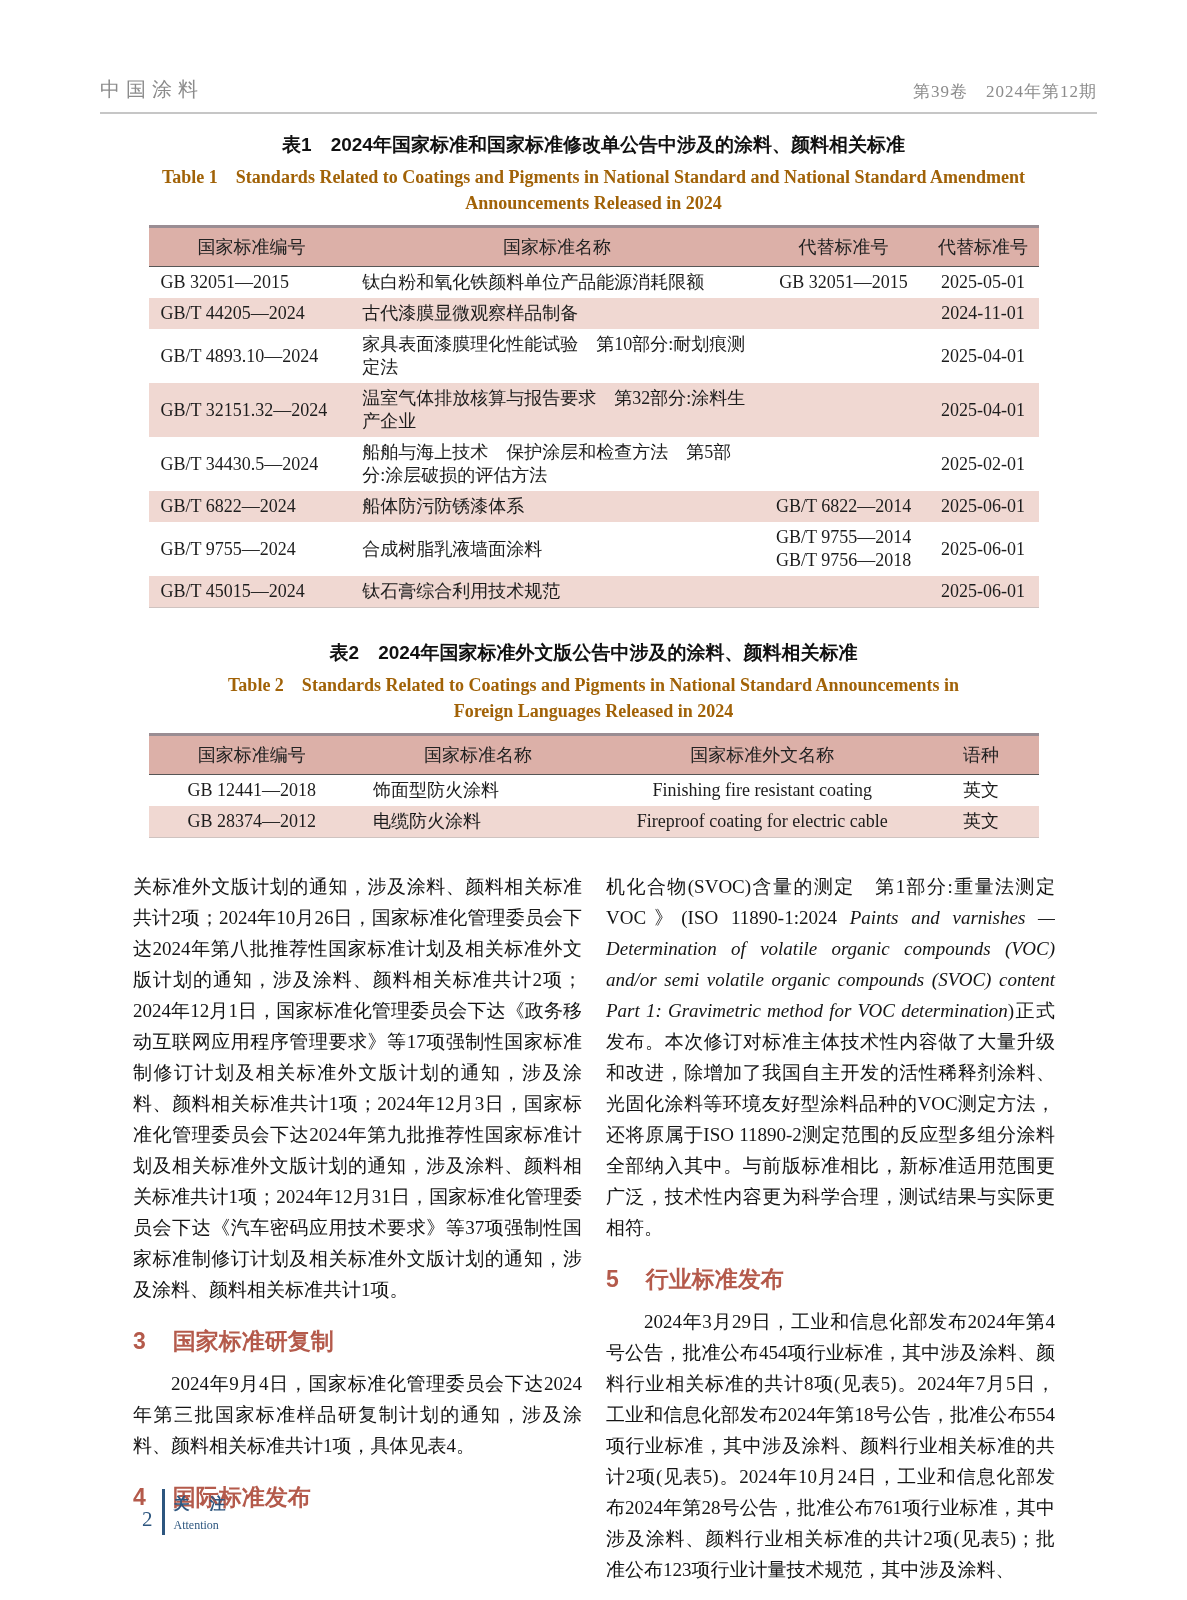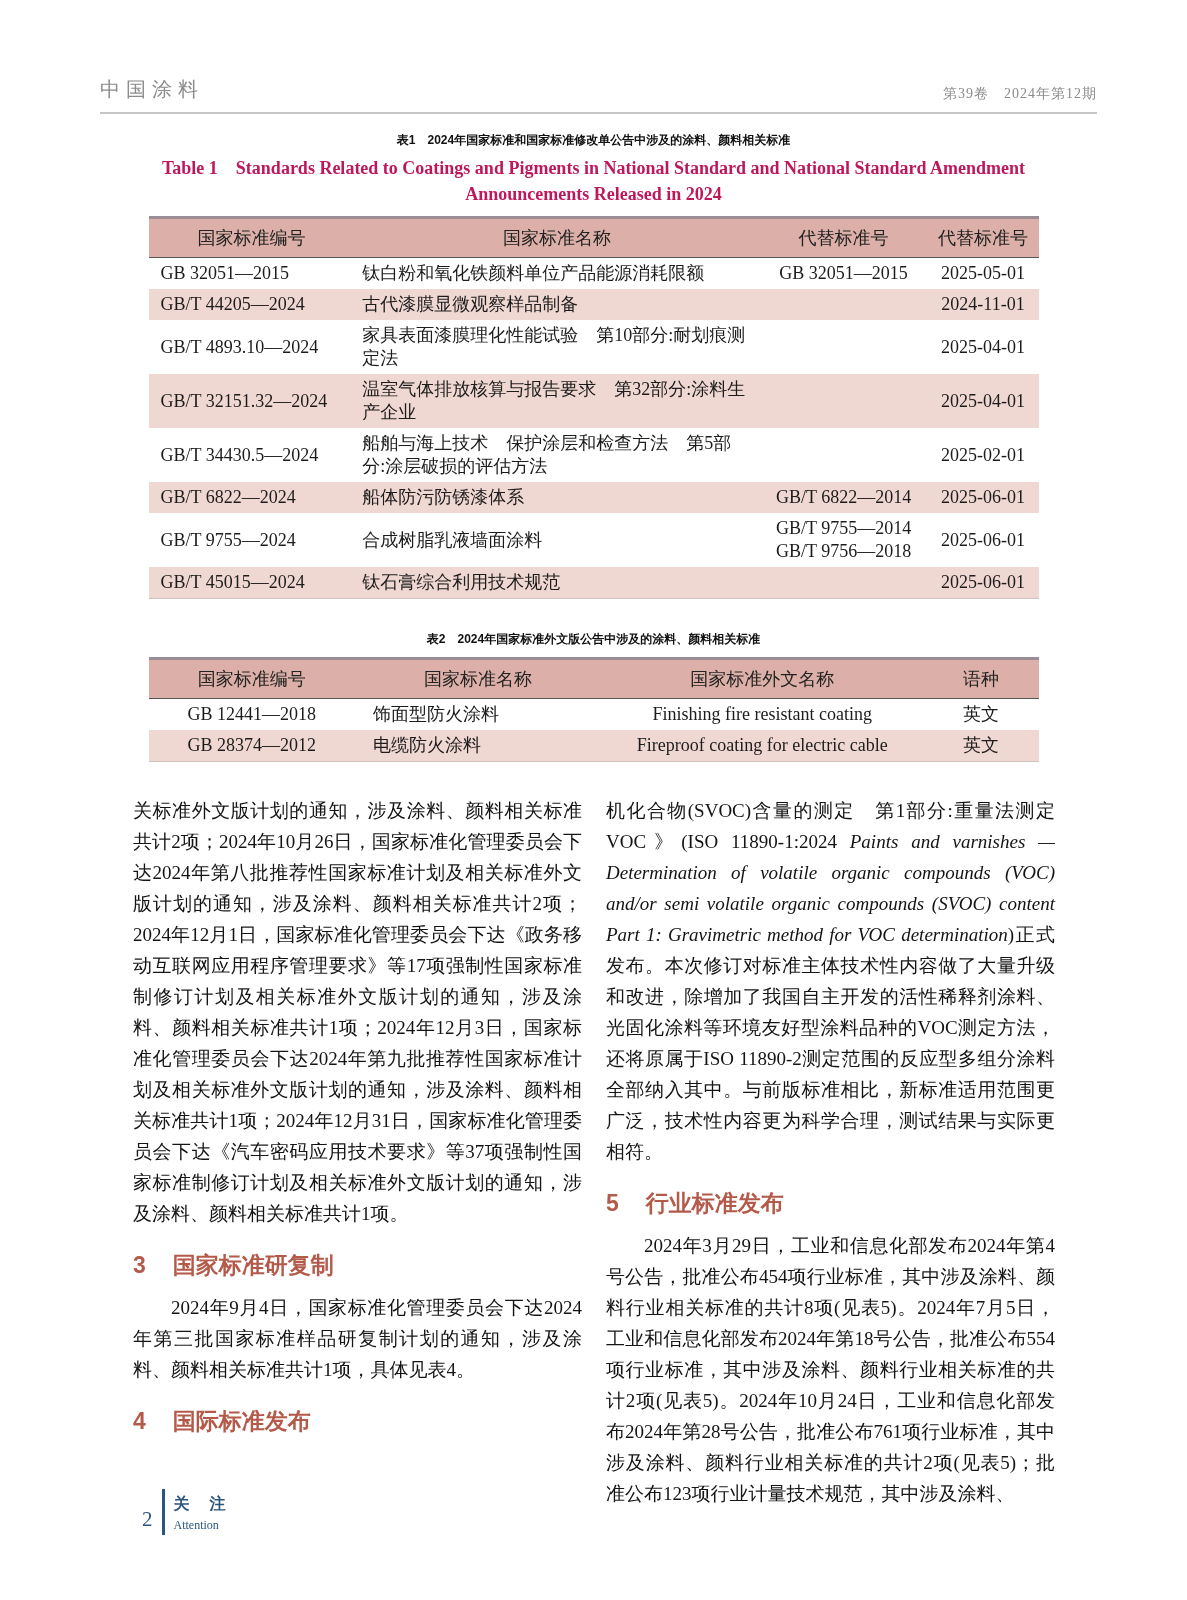--- a/index.html
+++ b/index.html
@@ -9,31 +9,31 @@
     font-family:"Liberation Serif","DejaVu Serif",serif; color:#1c1c1c;
   }
   
   .header {
     position:absolute; left:100px; right:90px; top:76px;
     display:flex; justify-content:space-between; align-items:flex-end;
     padding-bottom:9px; border-bottom:2px solid var(--header-rule,#c6c6c6);
     color:#8b8b8b;
   }
   .journal { font-family:"Liberation Sans","DejaVu Sans",sans-serif; font-size:20px; letter-spacing:6px; }
-  .issue   { font-size:14px; letter-spacing:1px; }
+  .issue   { font-size:17px; letter-spacing:1px; }
 
   .content { padding-top:122px; }
 
   
   .cap-cn {
     text-align:center; font-family:"Liberation Sans","DejaVu Sans",sans-serif;
-    font-weight:bold; font-size:12px; margin:10px 0 6px; color:#111;
+    font-weight:bold; font-size:19px; margin:10px 0 6px; color:#111;
   }
   .cap-en {
-    text-align:center; font-weight:bold; font-size:18px; line-height:26px; color:#be185d;
+    text-align:center; font-weight:bold; font-size:18px; line-height:26px; color:#a16207;
   }
 
   
   table {
     width:890px; margin:9px auto 0; border-collapse:collapse;
     font-size:18px;
     border-top:3px solid var(--table-top-border,#9a8d93);
     border-bottom:1px solid #cfc3c0;
   }
   thead tr { background:var(--table-header-bg,#dcb0a8); }
@@ -152,20 +152,24 @@
             <td>钛石膏综合利用技术规范</td>
             <td></td>
             <td>2025-06-01</td>
           </tr>
         </tbody>
       </table>
 
     <div class="gap-t2"></div>
 
     <div class="cap-cn">表2　2024年国家标准外文版公告中涉及的涂料、颜料相关标准</div>
+    <div class="cap-en">
+      <div>Table 2　Standards Related to Coatings and Pigments in National Standard Announcements in</div>
+      <div>Foreign Languages Released in 2024</div>
+    </div>
     <table class="tbl2" id="tbl2">
         <thead>
           <tr>
             <th>国家标准编号</th>
             <th>国家标准名称</th>
             <th>国家标准外文名称</th>
             <th>语种</th>
           </tr>
         </thead>
         <tbody>

